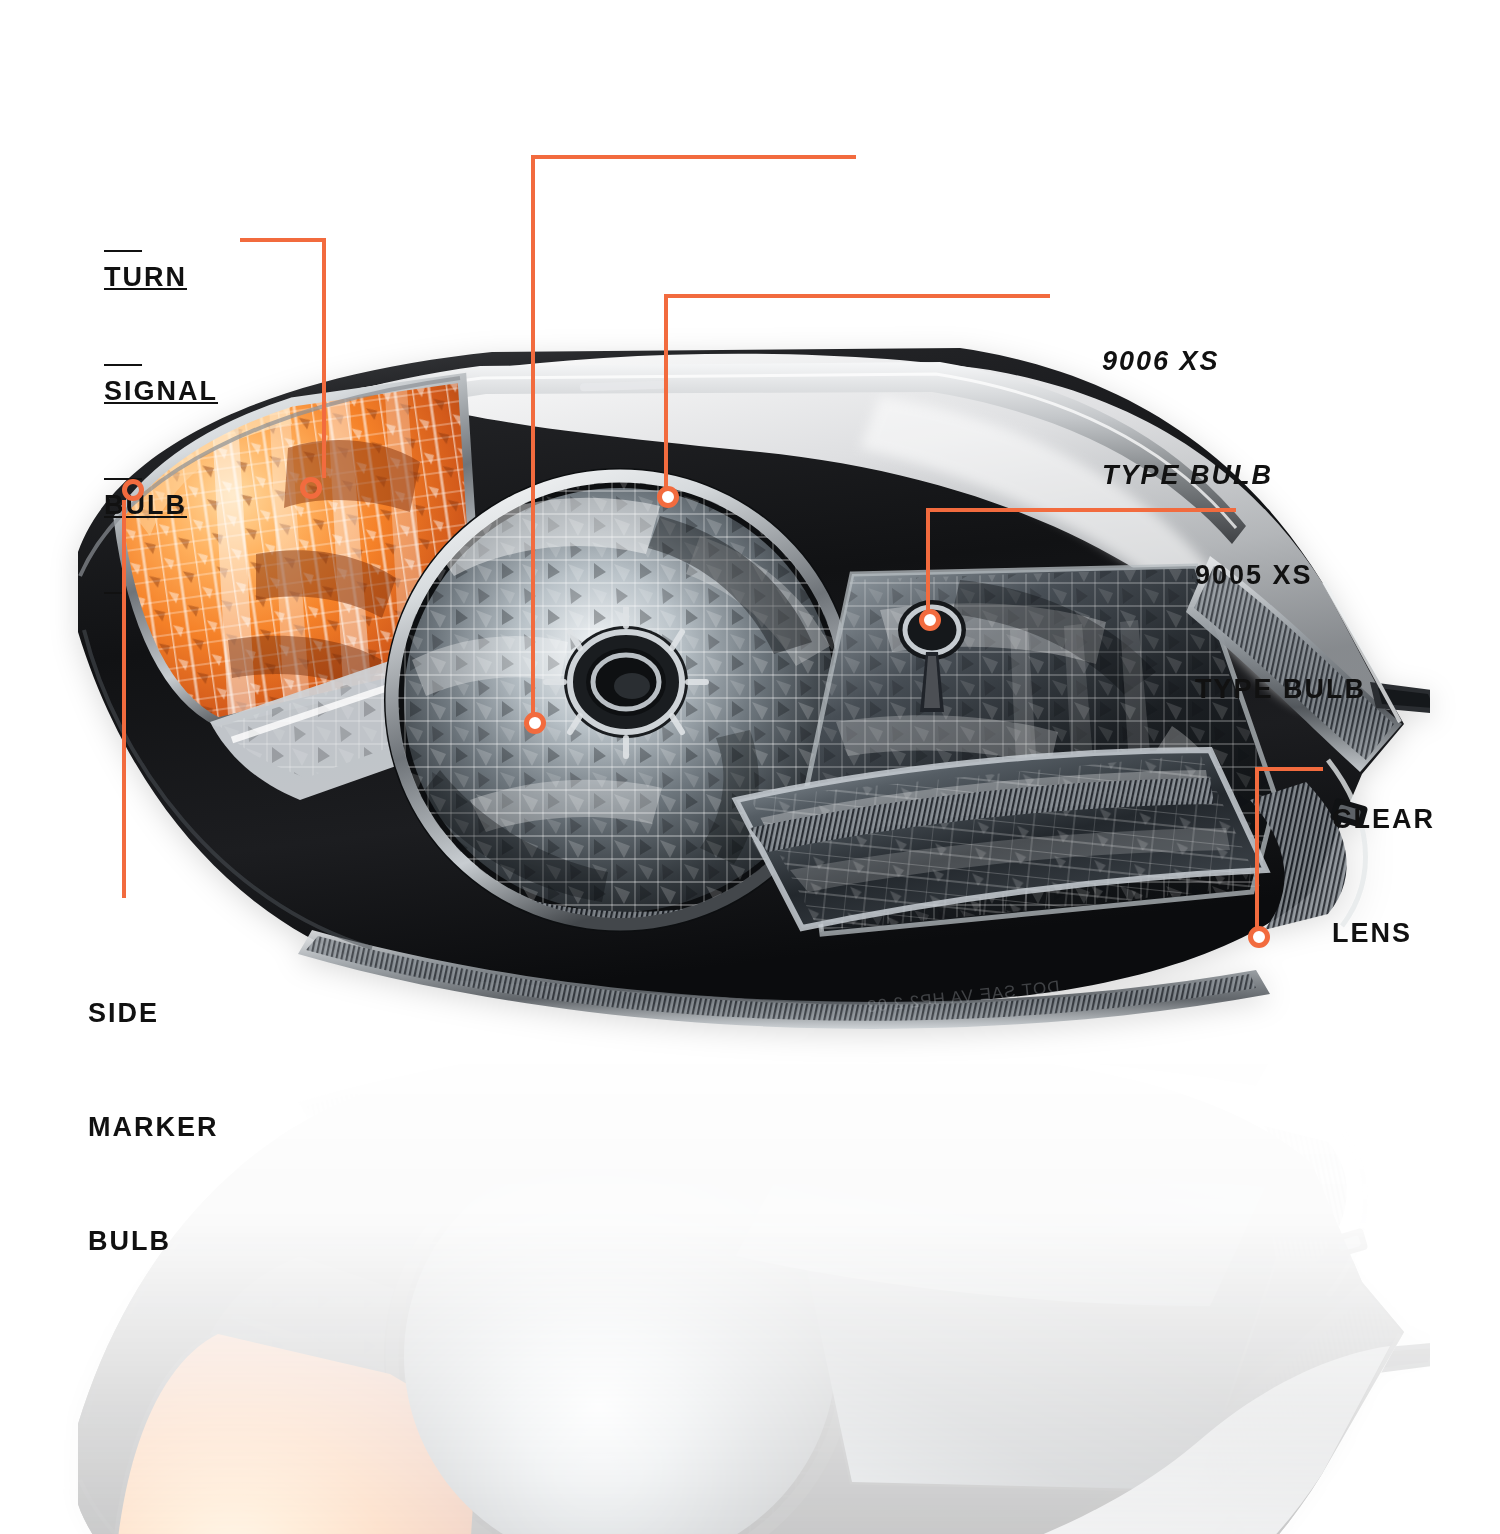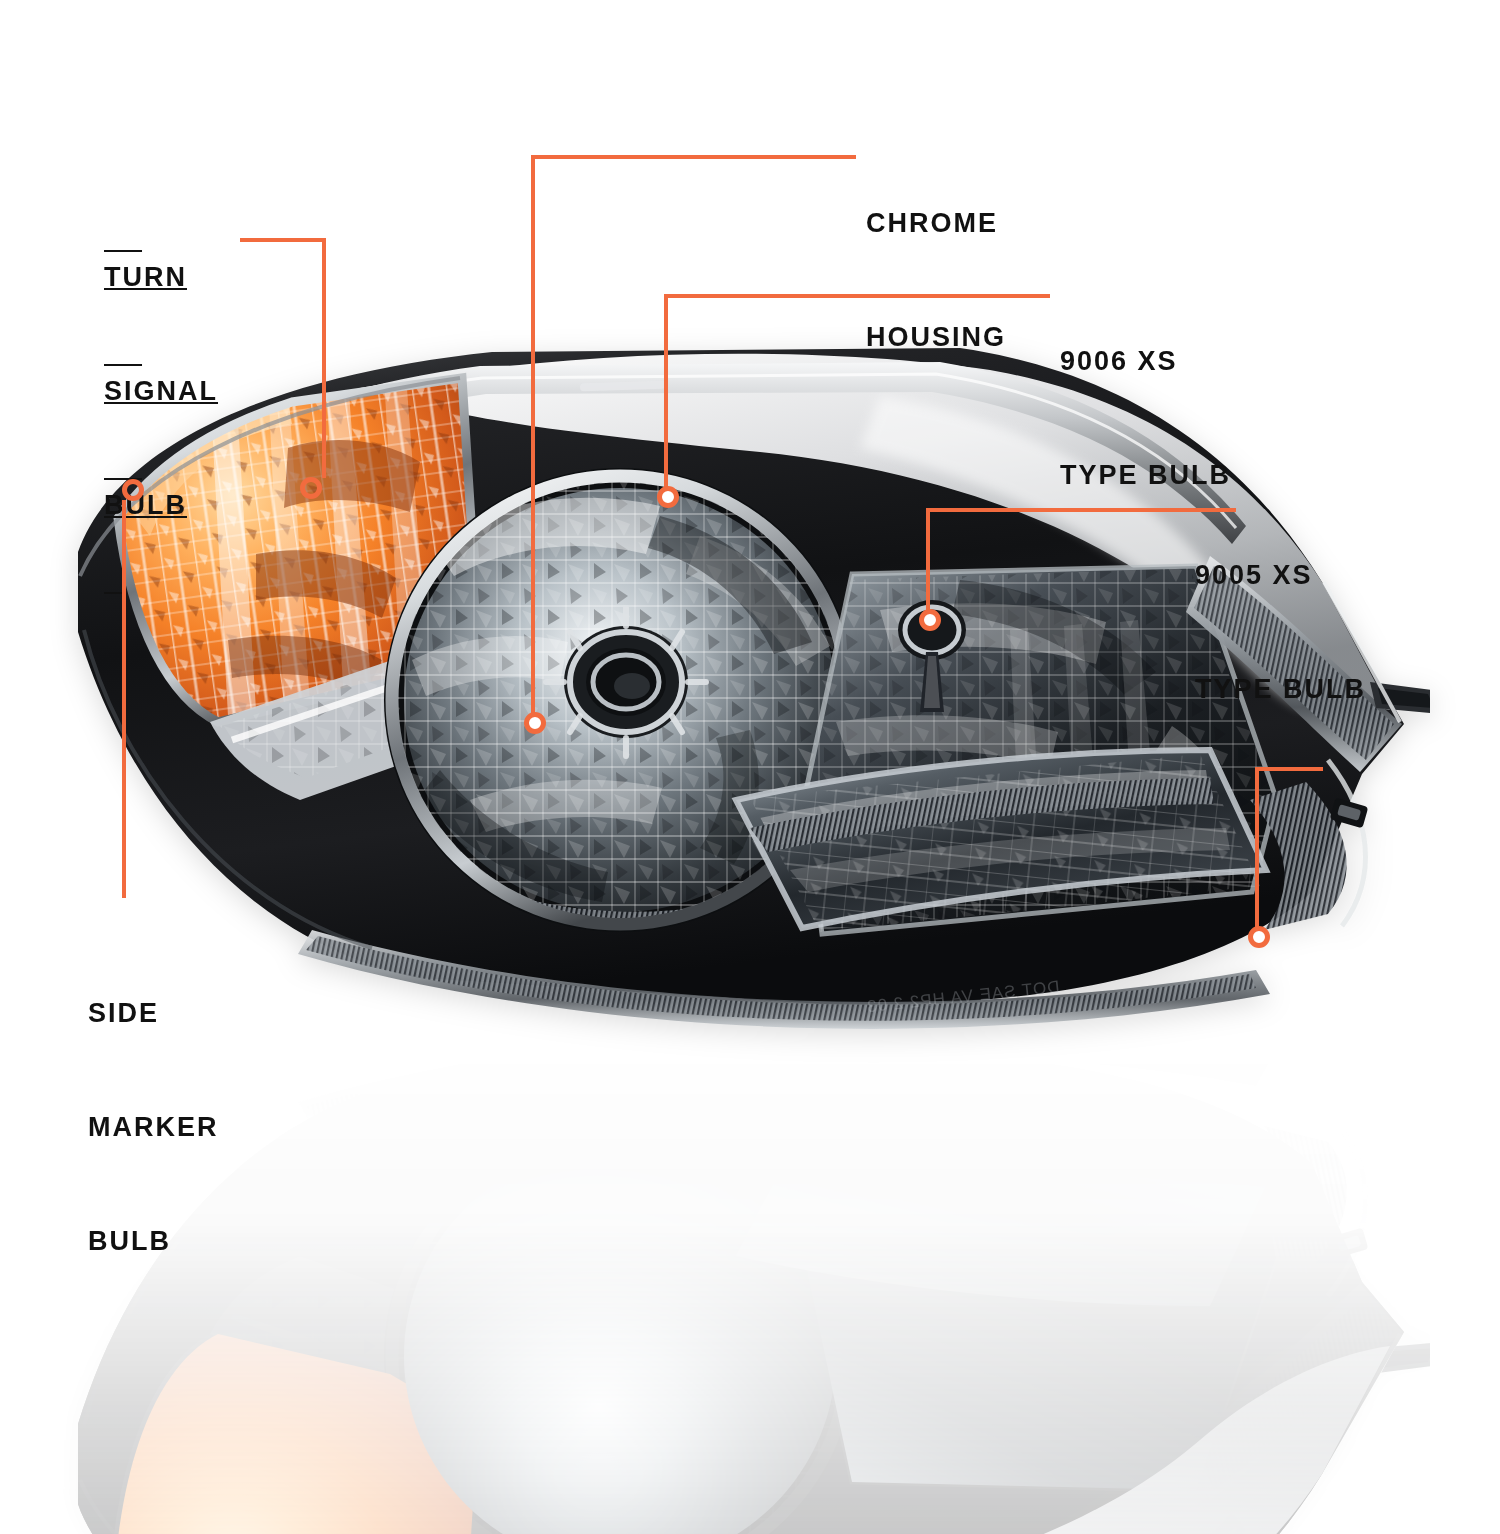--- a/index.html
+++ b/index.html
@@ -369,44 +369,44 @@
 
   <div class="callout-label" style="left:104px; top:182px;text-decoration:underline;">
     <div>TURN</div>
     <div>SIGNAL</div>
     <div>BULB</div>
   </div>
   <div class="leader h" style="left:240px; top:238px; width:86px;"></div>
   <div class="leader v" style="left:322px; top:238px; height:240px;"></div>
   <div class="dot open" style="left:300px; top:477px; width:22px; height:22px;"></div>
 
-  <div class="callout-label" style="left:866px; top:128px;">
-    <div>CHROME</div>
-    <div>HOUSING</div>
-  </div>
   <div class="leader h" style="left:531px; top:155px; width:325px;"></div>
   <div class="leader v" style="left:531px; top:155px; height:560px;"></div>
   <div class="dot" style="left:524px; top:712px; width:22px; height:22px;"></div>
 
-  <div class="callout-label" style="left:1060px; top:266px;">
+  <div class="callout-label" style="left:1102px; top:266px;font-style:italic;">
     <div>9006 XS</div>
     <div>TYPE BULB</div>
   </div>
   <div class="leader h" style="left:664px; top:294px; width:386px;"></div>
   <div class="leader v" style="left:664px; top:294px; height:196px;"></div>
   <div class="dot" style="left:657px; top:486px; width:22px; height:22px;"></div>
 
   <div class="callout-label" style="left:1195px; top:480px;">
     <div>9005 XS</div>
     <div>TYPE BULB</div>
   </div>
   <div class="leader h" style="left:926px; top:508px; width:310px;"></div>
   <div class="leader v" style="left:926px; top:508px; height:106px;"></div>
   <div class="dot" style="left:919px; top:609px; width:22px; height:22px;"></div>
 
+  <div class="callout-label" style="left:1332px; top:724px;">
+    <div>CLEAR</div>
+    <div>LENS</div>
+  </div>
   <div class="leader h" style="left:1255px; top:767px; width:68px;"></div>
   <div class="leader v" style="left:1255px; top:767px; height:160px;"></div>
   <div class="dot" style="left:1248px; top:926px; width:22px; height:22px;"></div>
 
   <div class="callout-label" style="left:88px; top:918px;">
     <div>SIDE</div>
     <div>MARKER</div>
     <div>BULB</div>
   </div>
   <div class="leader v" style="left:122px; top:500px; height:398px;"></div>

